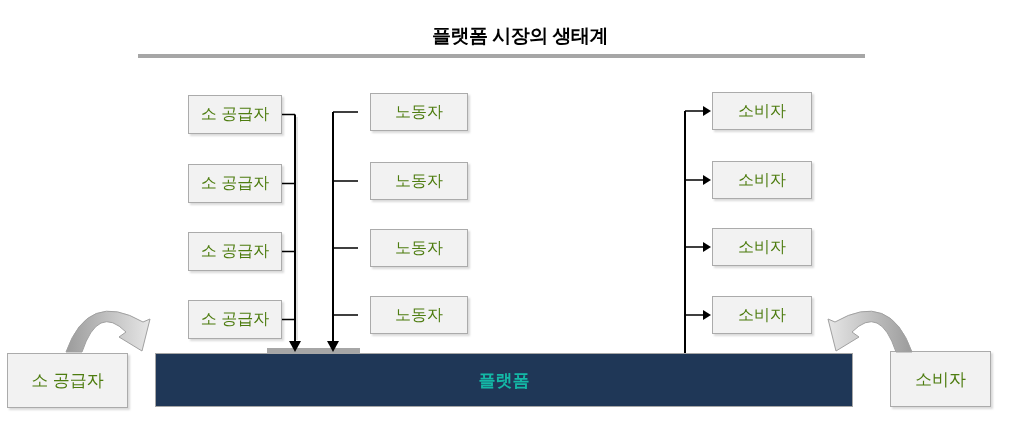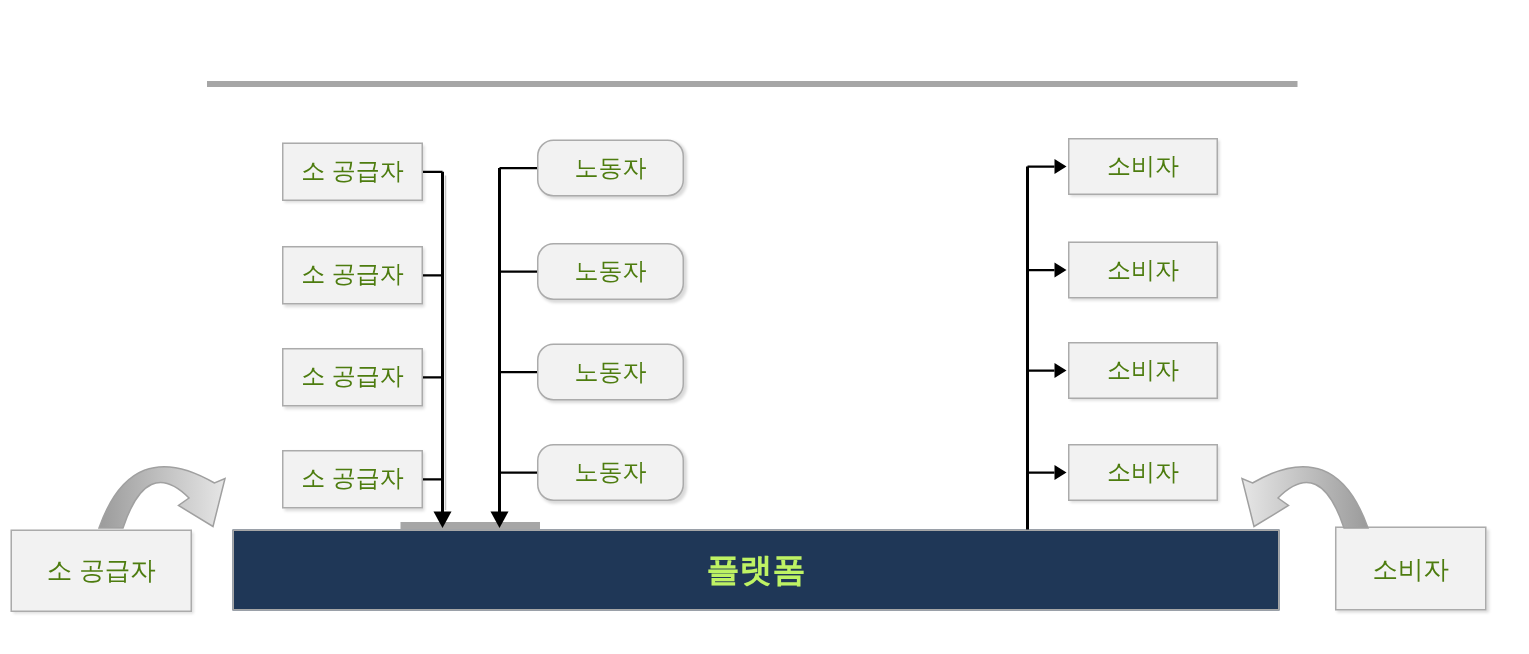--- a/index.html
+++ b/index.html
@@ -20,47 +20,48 @@
   .node {
     position:absolute; background:var(--box-bg,#F2F2F2);
     border:1.5px solid var(--box-border,#ABABAB);
     display:flex; align-items:center; justify-content:center;
     font-size:16px; color:#4d7c0f; box-sizing:border-box;
     box-shadow:1.5px 1.5px 2px rgba(0,0,0,0.15);
     white-space:nowrap; z-index:1;
   }
   .node.big { font-size:17px; }
   .col-supplier { left:188px; width:94px; height:39px; }
-  .col-worker   { left:358px; width:98px; height:38px;border-radius:11px; }
+  .col-worker   { left:370px; width:98px; height:38px; }
   .col-consumer { left:712px; width:100px; height:38px; }
   .platform {
     position:absolute; left:155px; top:353px; width:698px; height:54px;
     background:var(--platform-bg,#1F3757);
     border:1.5px solid var(--divider,#A6A6A6);
     display:flex; align-items:center; justify-content:center;
-    color:#bef264; font-size:22px; font-weight:700;
+    color:#14b8a6; font-size:17px; font-weight:700;
     box-sizing:border-box; z-index:1;
   }
   .layer {
     position:absolute; left:0; top:0; width:1019px; height:436px;
     z-index:2; pointer-events:none;
   }
   .conn { stroke:var(--connector,#000000); fill:none; }
   .conn-v { stroke-width:2px; }
   .conn-s { stroke-width:1.5px; }
   .arrowhead { fill:var(--connector,#000000); stroke:none; }
   .conn-shadow { stroke:#C4C4C4; stroke-width:1px; fill:none; }
   .top-segment { fill:var(--divider,#A6A6A6); }
   .curved-arrow { stroke:#A0A0A0; stroke-width:1px; }
 </style>
 </head>
 <body>
 
 <div class="canvas">
 
+  <div class="title">플랫폼 시장의 생태계</div>
   <div class="divider"></div>
 
   <div class="node col-supplier" style="top:95px">소 공급자</div>
   <div class="node col-supplier" style="top:164px">소 공급자</div>
   <div class="node col-supplier" style="top:232px">소 공급자</div>
   <div class="node col-supplier" style="top:300px">소 공급자</div>
 
   <div class="node col-worker" style="top:93px">노동자</div>
   <div class="node col-worker" style="top:162px">노동자</div>
   <div class="node col-worker" style="top:229px">노동자</div>

